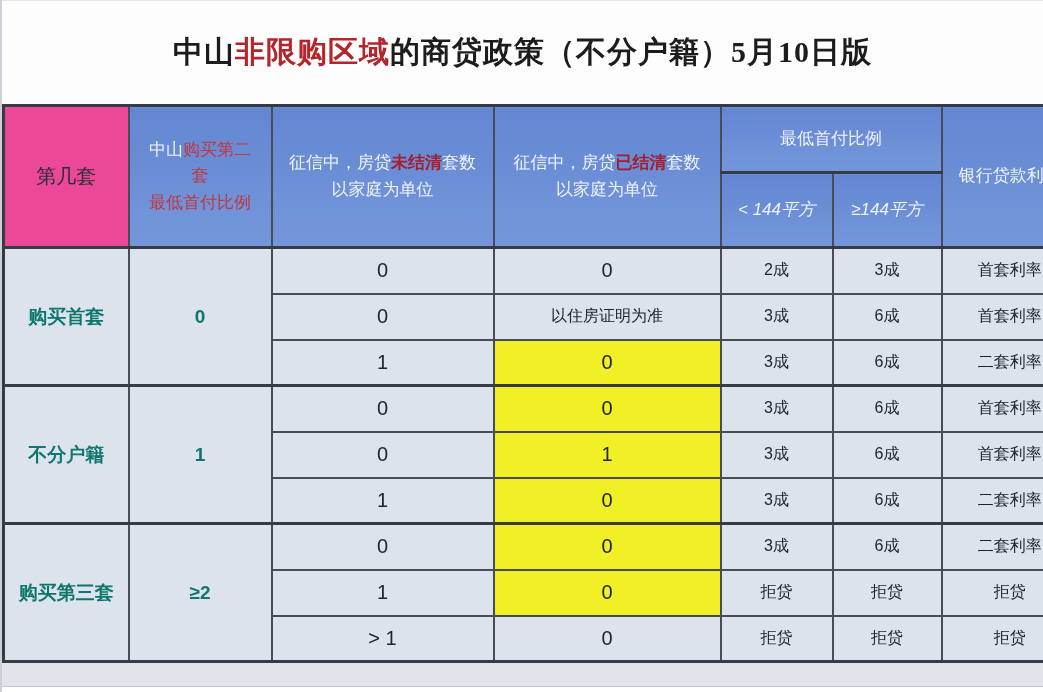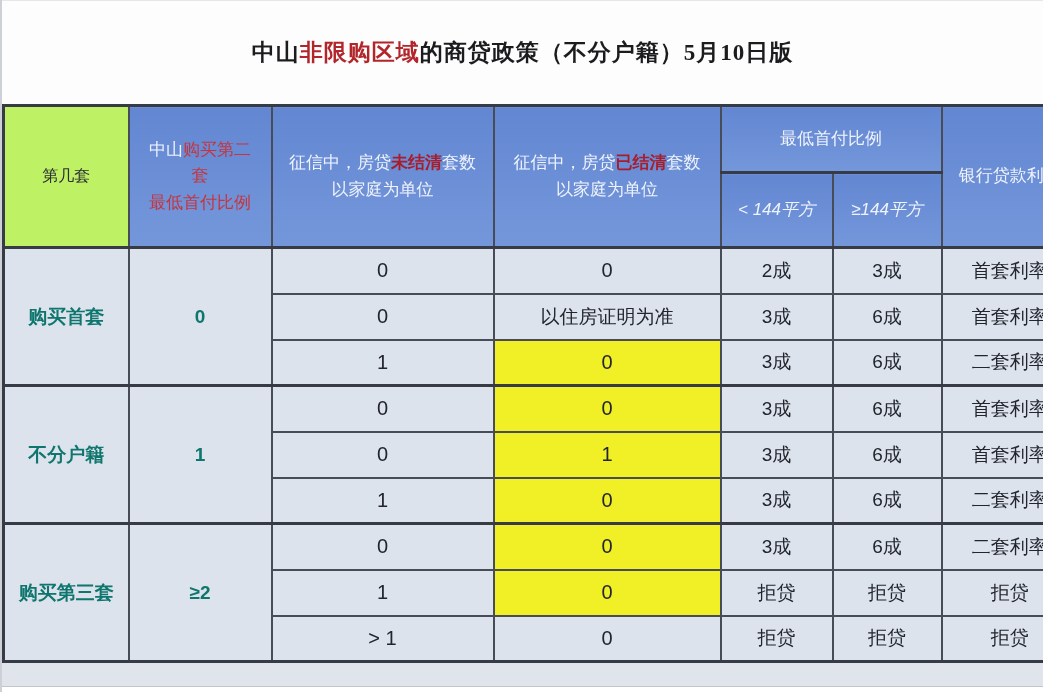--- a/index.html
+++ b/index.html
@@ -9,48 +9,48 @@
     position:relative;
     border-left:2px solid #cdd0d6;
     box-sizing:border-box;
   }
   .title-bar{
     height:103px;display:flex;align-items:center;justify-content:center;
     background:#fdfdfd;border-top:1px solid #e6e7e9;
   }
   .title-bar .t{
     font-family:"Liberation Serif","DejaVu Serif",serif;
-    font-weight:bold;font-size:23px;letter-spacing:1px;color:#1c1c1e;
+    font-weight:bold;font-size:30px;letter-spacing:1px;color:#1c1c1e;
     white-space:nowrap;
   }
   .title-bar .t .em{color:var(--title-red,#b2262b);}
   .table-clip{width:1043px;overflow:hidden;}
   table{
     border-collapse:collapse;table-layout:fixed;width:1075px;
     border:3px solid #363b46;
   }
   th,td{
     border:2px solid #474c57;text-align:center;vertical-align:middle;
     padding:0 12px;overflow:hidden;
   }
   thead th{
     background:linear-gradient(to bottom,var(--hdr-blue-dark,#6286d1),var(--hdr-blue,#7497db));
     color:#eff3fb;font-weight:normal;font-size:17px;line-height:1.55;
     border-bottom-width:3px;border-bottom-color:#363b46;
   }
   thead th.light{
-    background:#bef264;color:#2b2e36;font-size:16px;
+    background:#ec4899;color:#2b2e36;font-size:20px;
   }
   thead tr.r1 th{height:64px;}
   thead tr.r2 th{height:72px;font-style:italic;}
   thead th .red{color:var(--hdr-red,#c5353f);}
   thead th .em{color:var(--em-red,#a81d2b);font-weight:bold;}
   tbody tr{height:46px;}
   tbody td,tbody th{
-    background:var(--cell-bg,#dce3ed);color:#22252c;font-size:19px;font-weight:normal;
+    background:var(--cell-bg,#dce3ed);color:#22252c;font-size:16px;font-weight:normal;
   }
   tbody th.group-label,tbody th.group-count{font-size:19px;font-weight:600;color:#0f766e;}
   tbody td.num{font-size:20px;}
   tbody td.hl{background:var(--hl-yellow,#f1ef25);}
   tbody tr.group-start td,tbody tr.group-start th{border-top-width:3px;border-top-color:#363b46;}
   .bottom-strip{
     height:23px;background:#e0e4eb;border-bottom:1px solid #c2c6cd;
   }
 </style>
 </head>

